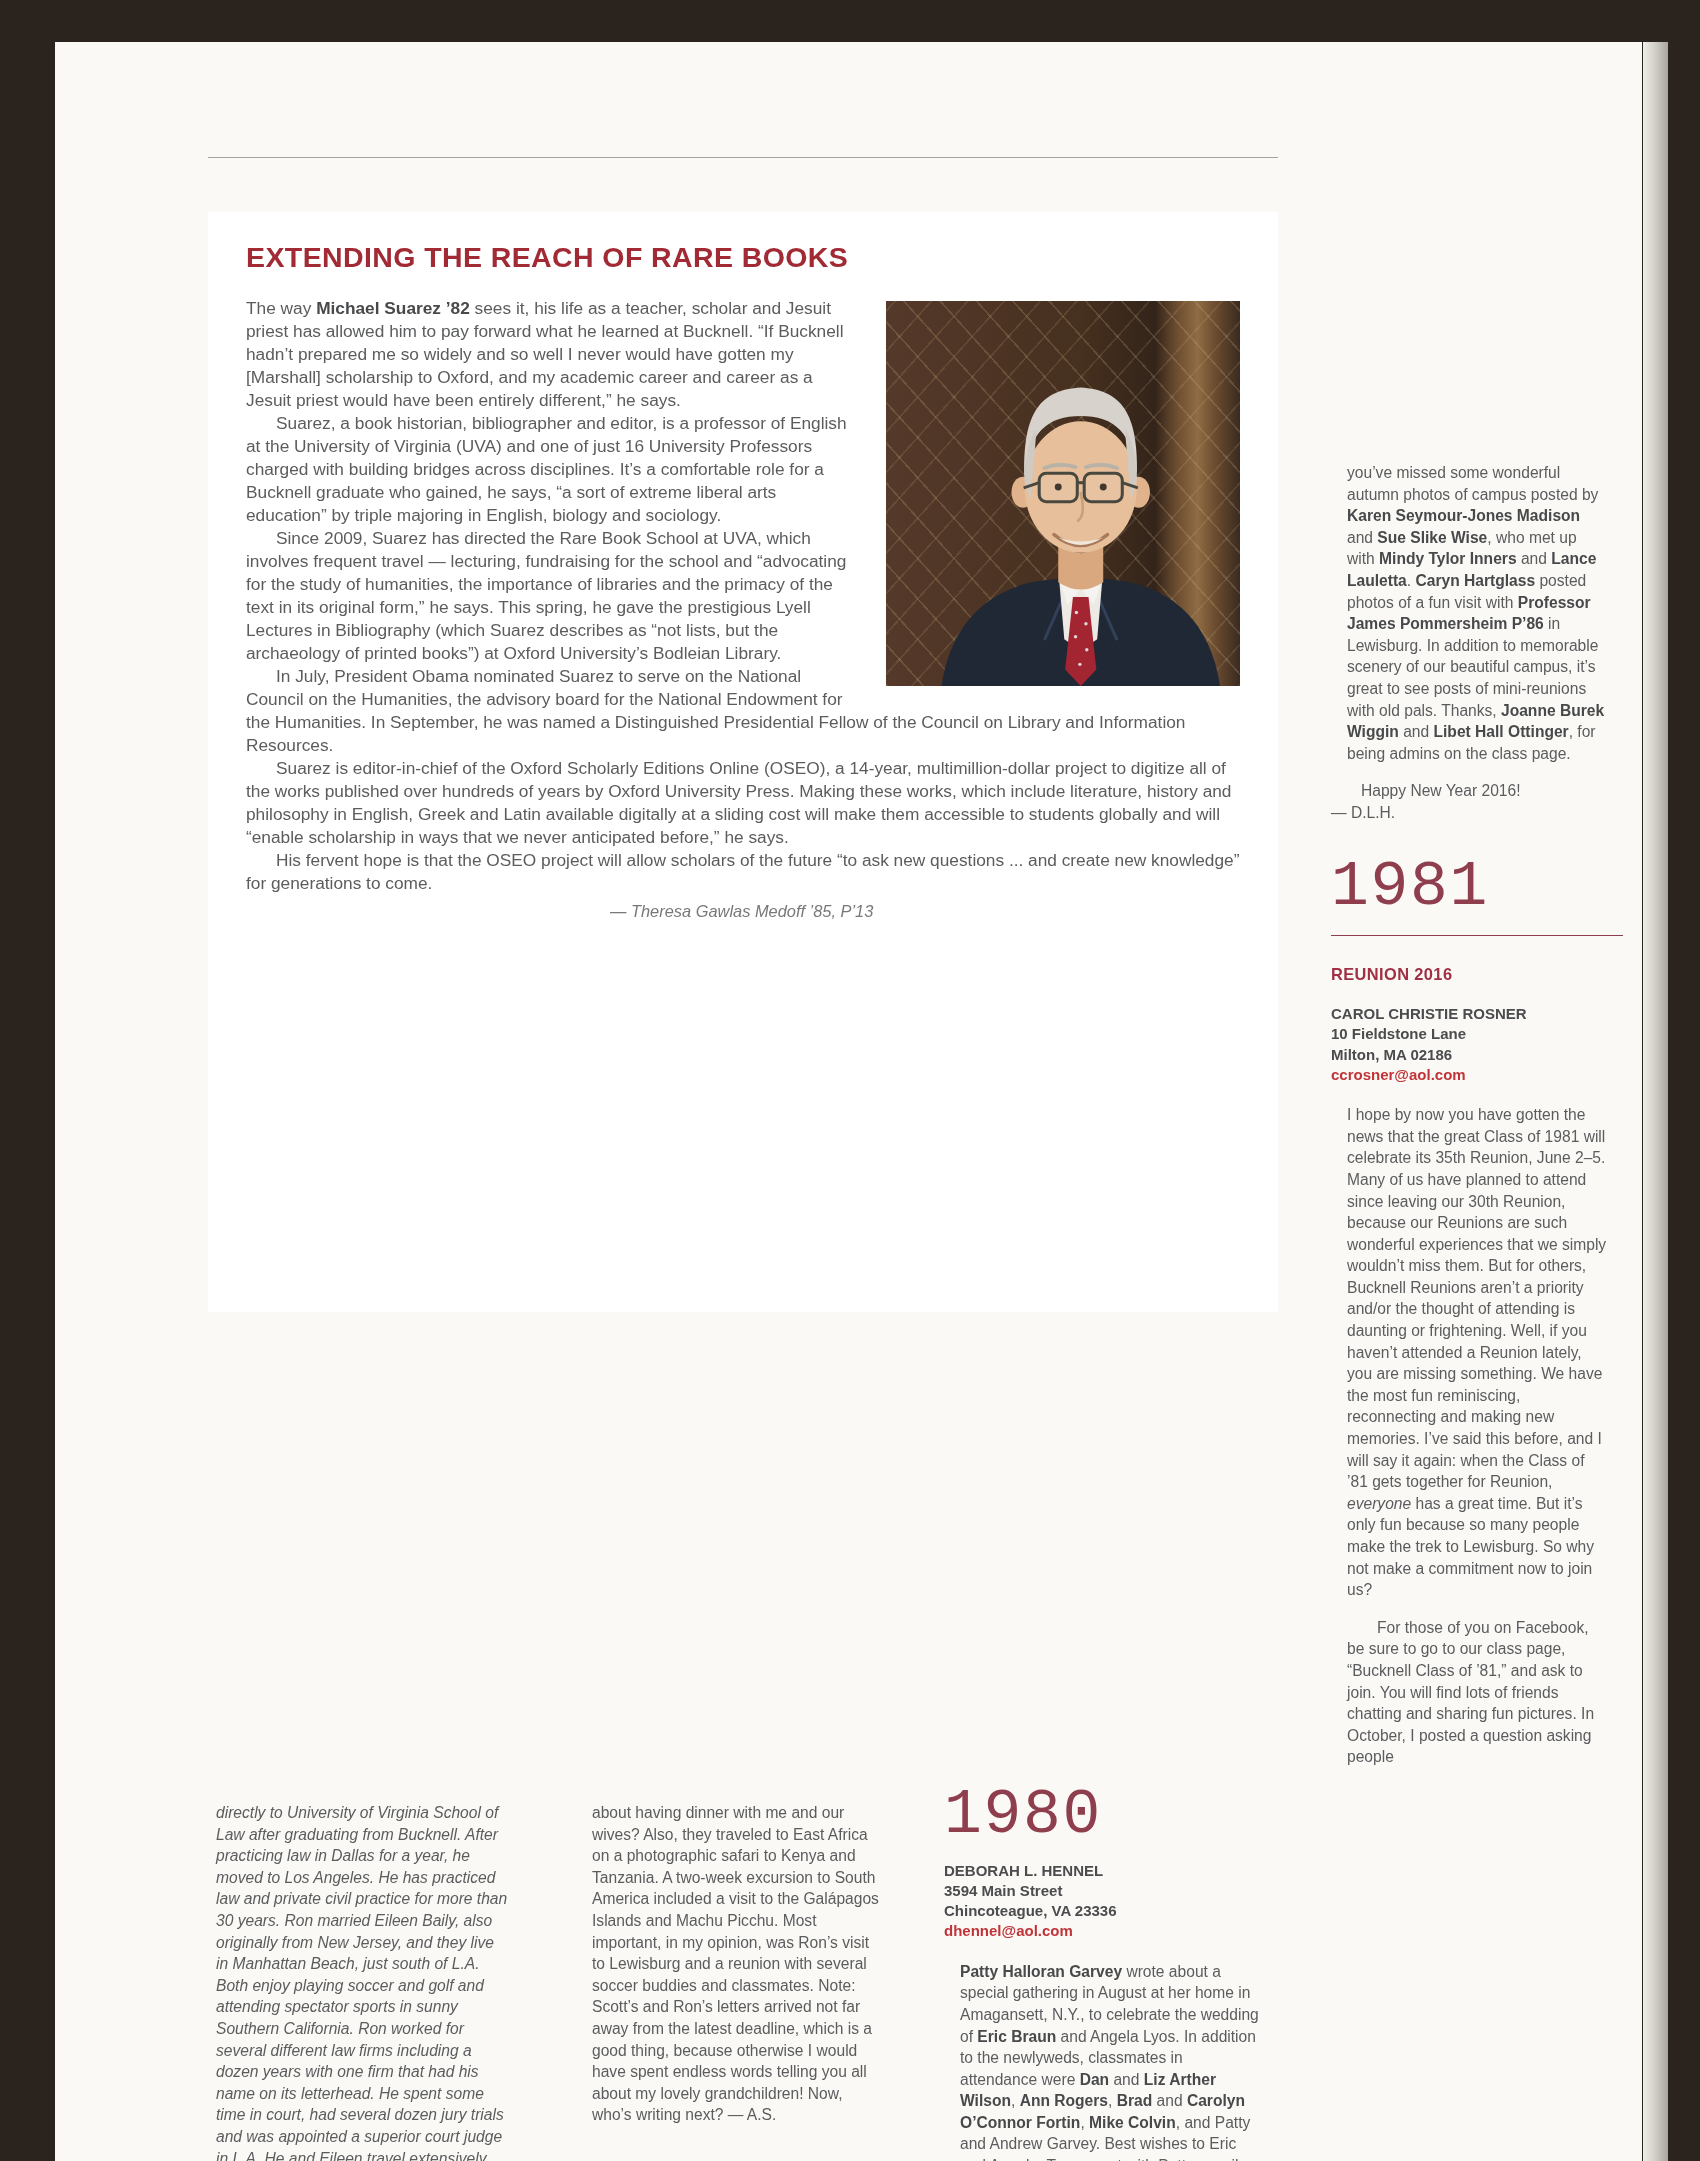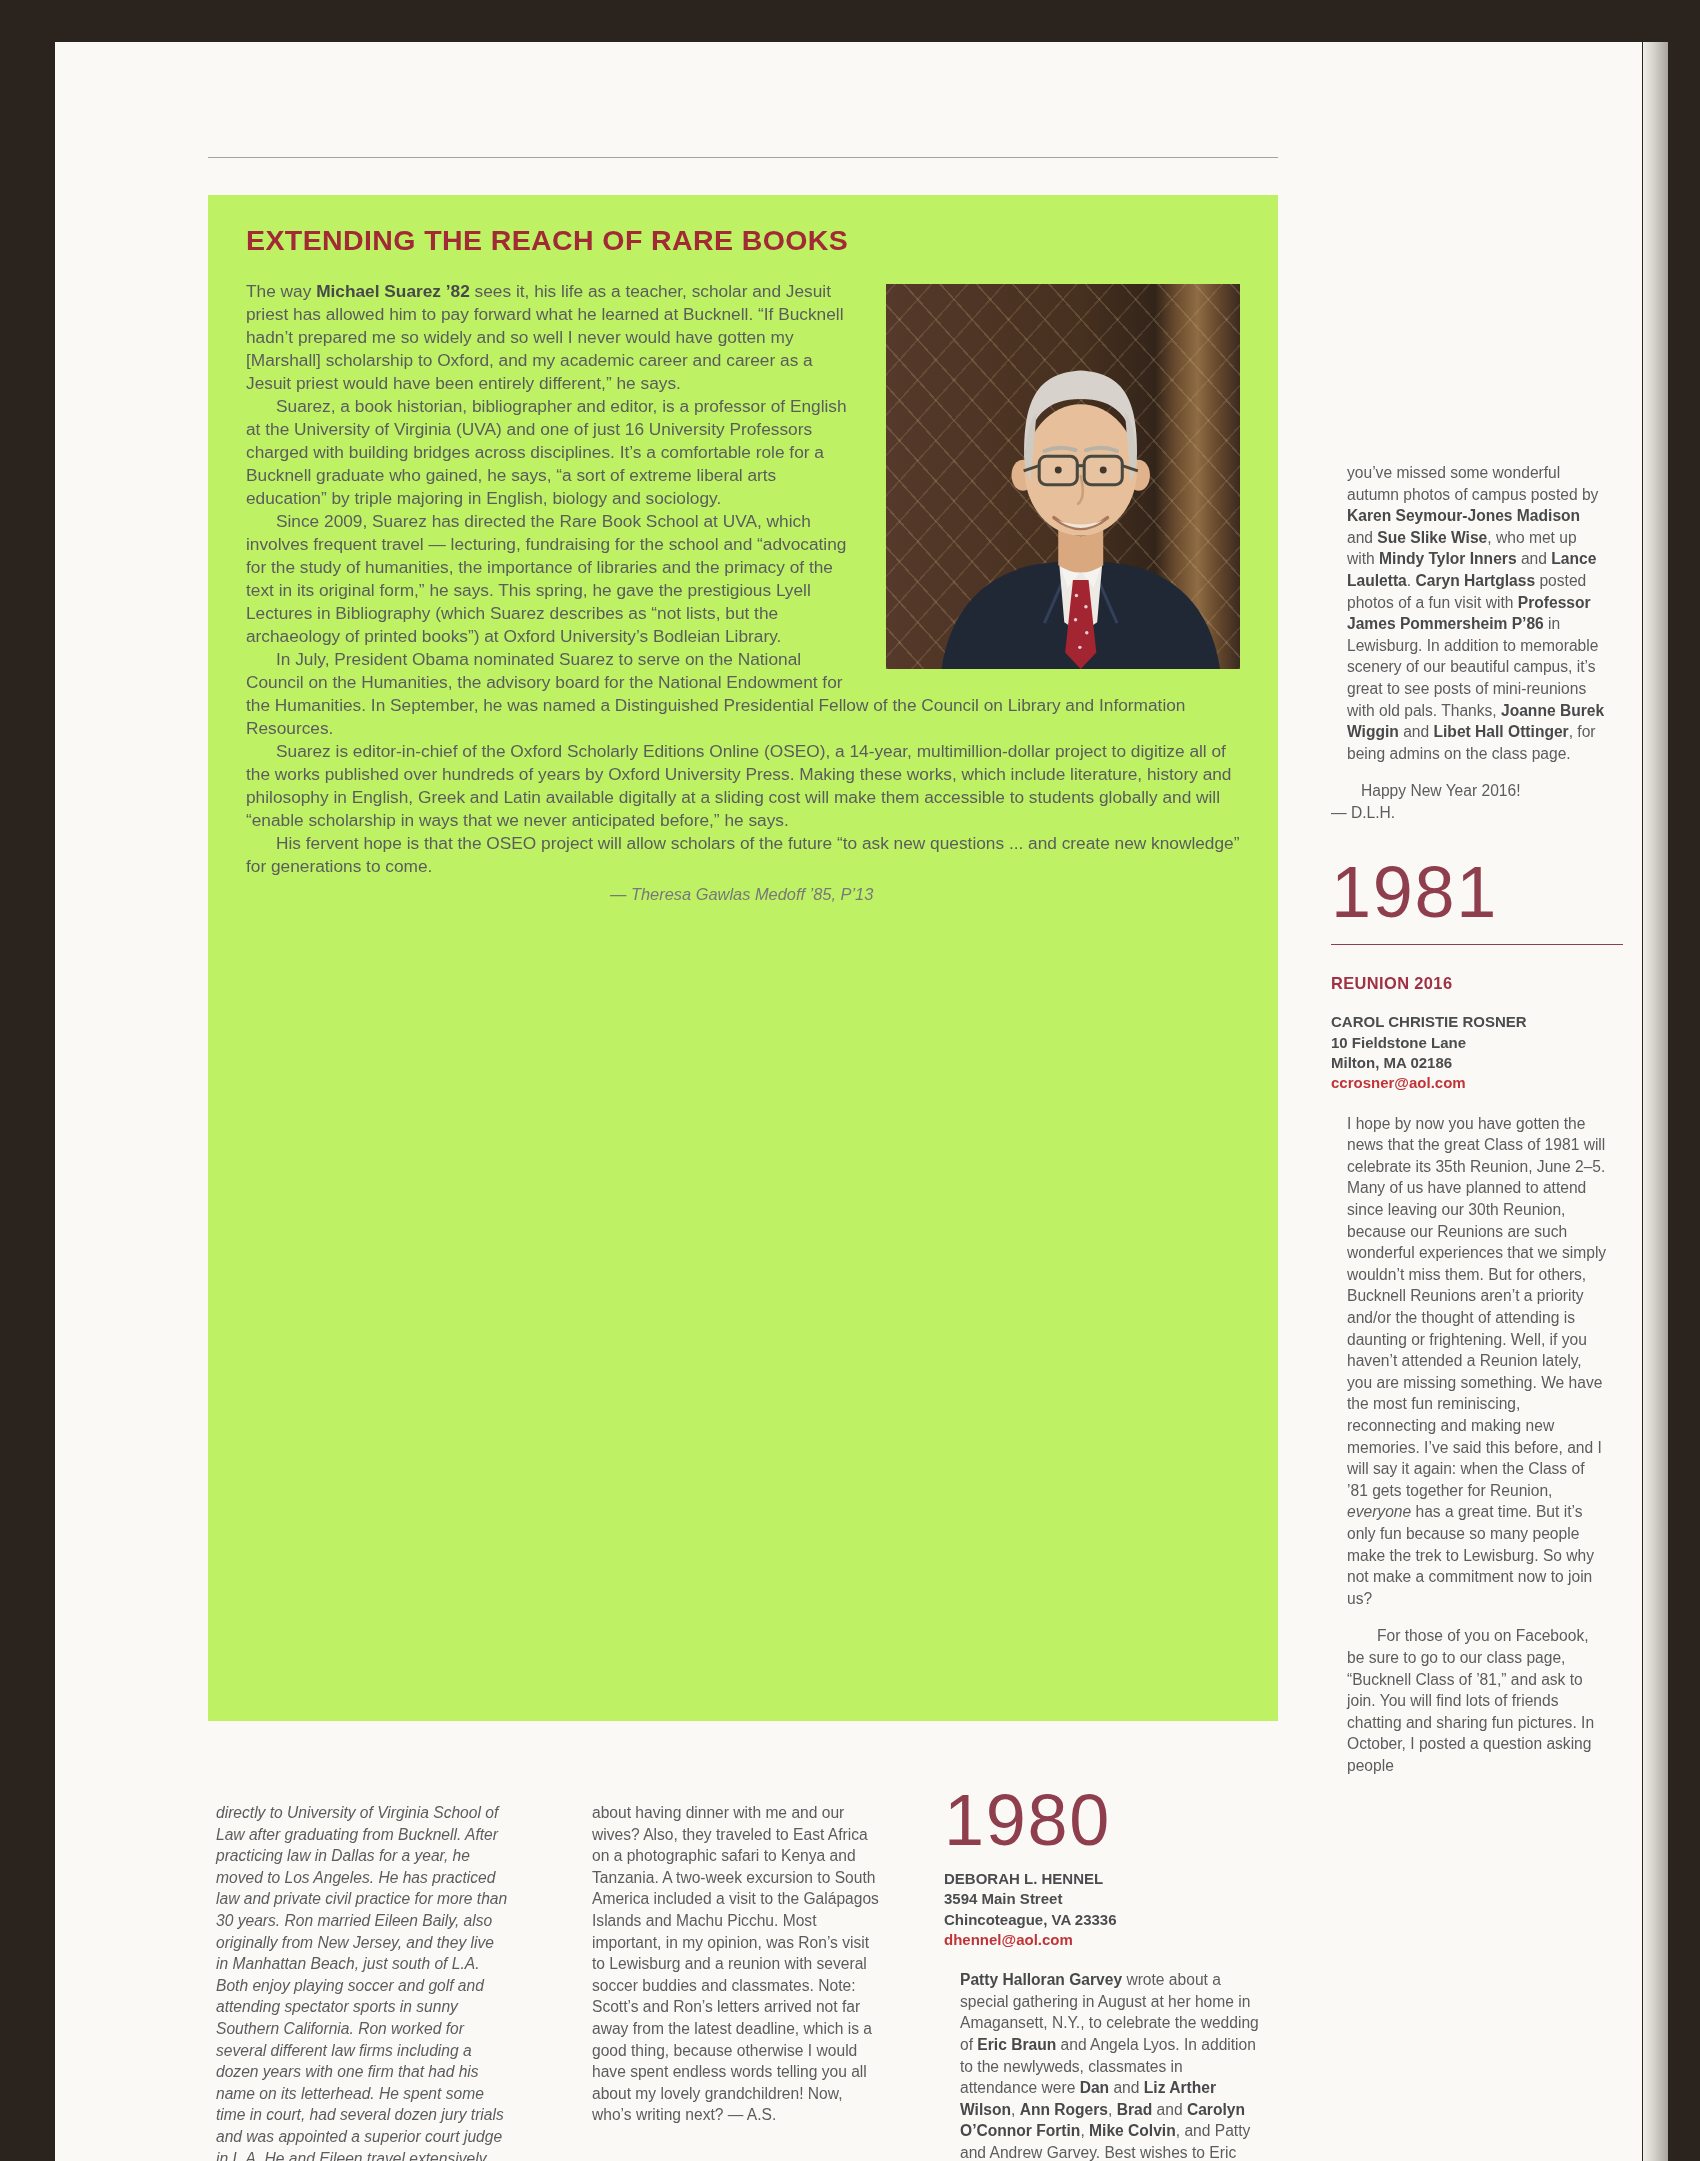--- a/index.html
+++ b/index.html
@@ -18,22 +18,22 @@
   .page-edge{
     position:absolute;left:1643px;top:42px;width:25px;height:2329px;
     background:linear-gradient(90deg,#f0eee8 0%,#d4d1cb 45%,#a8a59f 100%);
   }
   .top-rule{
     position:absolute;left:208px;top:157px;width:1070px;height:1.3px;
     background:#a5a39e;
   }
   
   .feature{
-    position:absolute;left:208px;top:195px;width:1070px;height:1526px;
-    background:#bef264;box-sizing:border-box;
+    position:absolute;left:208px;top:212px;width:1070px;height:1100px;
+    background:#ffffff;box-sizing:border-box;
     padding:29px 38px 26px 38px;
   }
   .feature h2{
     margin:0 0 22.5px 0;
     font-size:28.5px;font-weight:700;letter-spacing:0.4px;
     color:#a12a35;
   }
   .feature-text{
     font-size:17.3px;line-height:23px;color:#5b5c5e;
   }
@@ -59,22 +59,22 @@
   .i{font-style:italic;}
   
   .col{
     position:absolute;top:1786px;width:325px;
     font-size:15.6px;line-height:21.6px;color:#5b5c5e;
   }
   .col1{left:200px;font-style:italic;}
   .col2{left:576px;}
   .col3{left:944px;width:332px;}
   .year{
-    font-family:Liberation Sans, sans-serif;
-    font-size:72px;line-height:0.95;font-weight:400;
+    font-family:Liberation Mono, monospace;
+    font-size:63px;line-height:0.95;font-weight:400;
     letter-spacing:1.7px;color:#8f3e4d;
   }
   .contact{
     margin-top:14.7px;font-size:15px;line-height:20.3px;font-weight:700;color:#4b4c4e;
   }
   .contact .email{color:#c03439;}
   .col3 .notes, .class1981-notes{margin-top:19px;}
   
   .rightcol{
     position:absolute;left:1331px;top:446px;width:292px;

